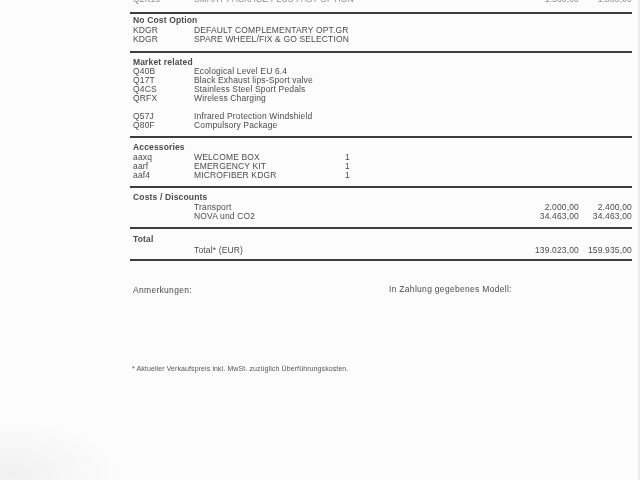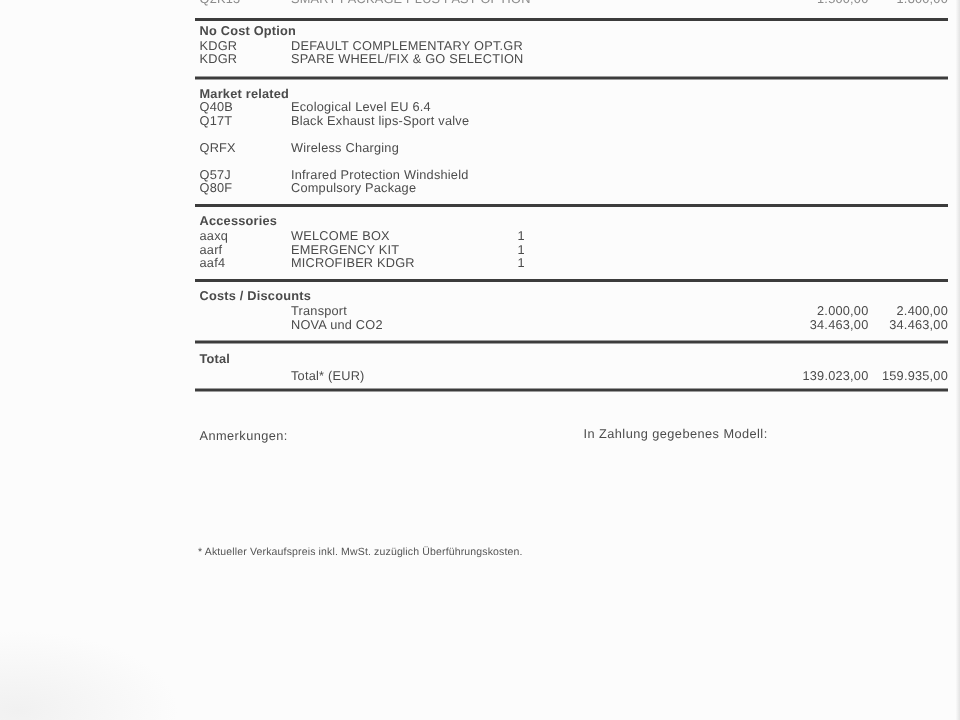--- a/index.html
+++ b/index.html
@@ -96,20 +96,24 @@
 
     <div class="section-title" style="top:58px">Market related</div>
     <div class="row" style="top:67px">
       <span class="code">Q40B</span>
       <span class="desc">Ecological Level EU 6.4</span>
     </div>
     <div class="row" style="top:76px">
       <span class="code">Q17T</span>
       <span class="desc">Black Exhaust lips-Sport valve</span>
     </div>
+    <div class="row" style="top:85px">
+      <span class="code">Q4CS</span>
+      <span class="desc">Stainless Steel Sport Pedals</span>
+    </div>
     <div class="row" style="top:94px">
       <span class="code">QRFX</span>
       <span class="desc">Wireless Charging</span>
     </div>
     <div class="row" style="top:112px">
       <span class="code">Q57J</span>
       <span class="desc">Infrared Protection Windshield</span>
     </div>
     <div class="row" style="top:121px">
       <span class="code">Q80F</span>

